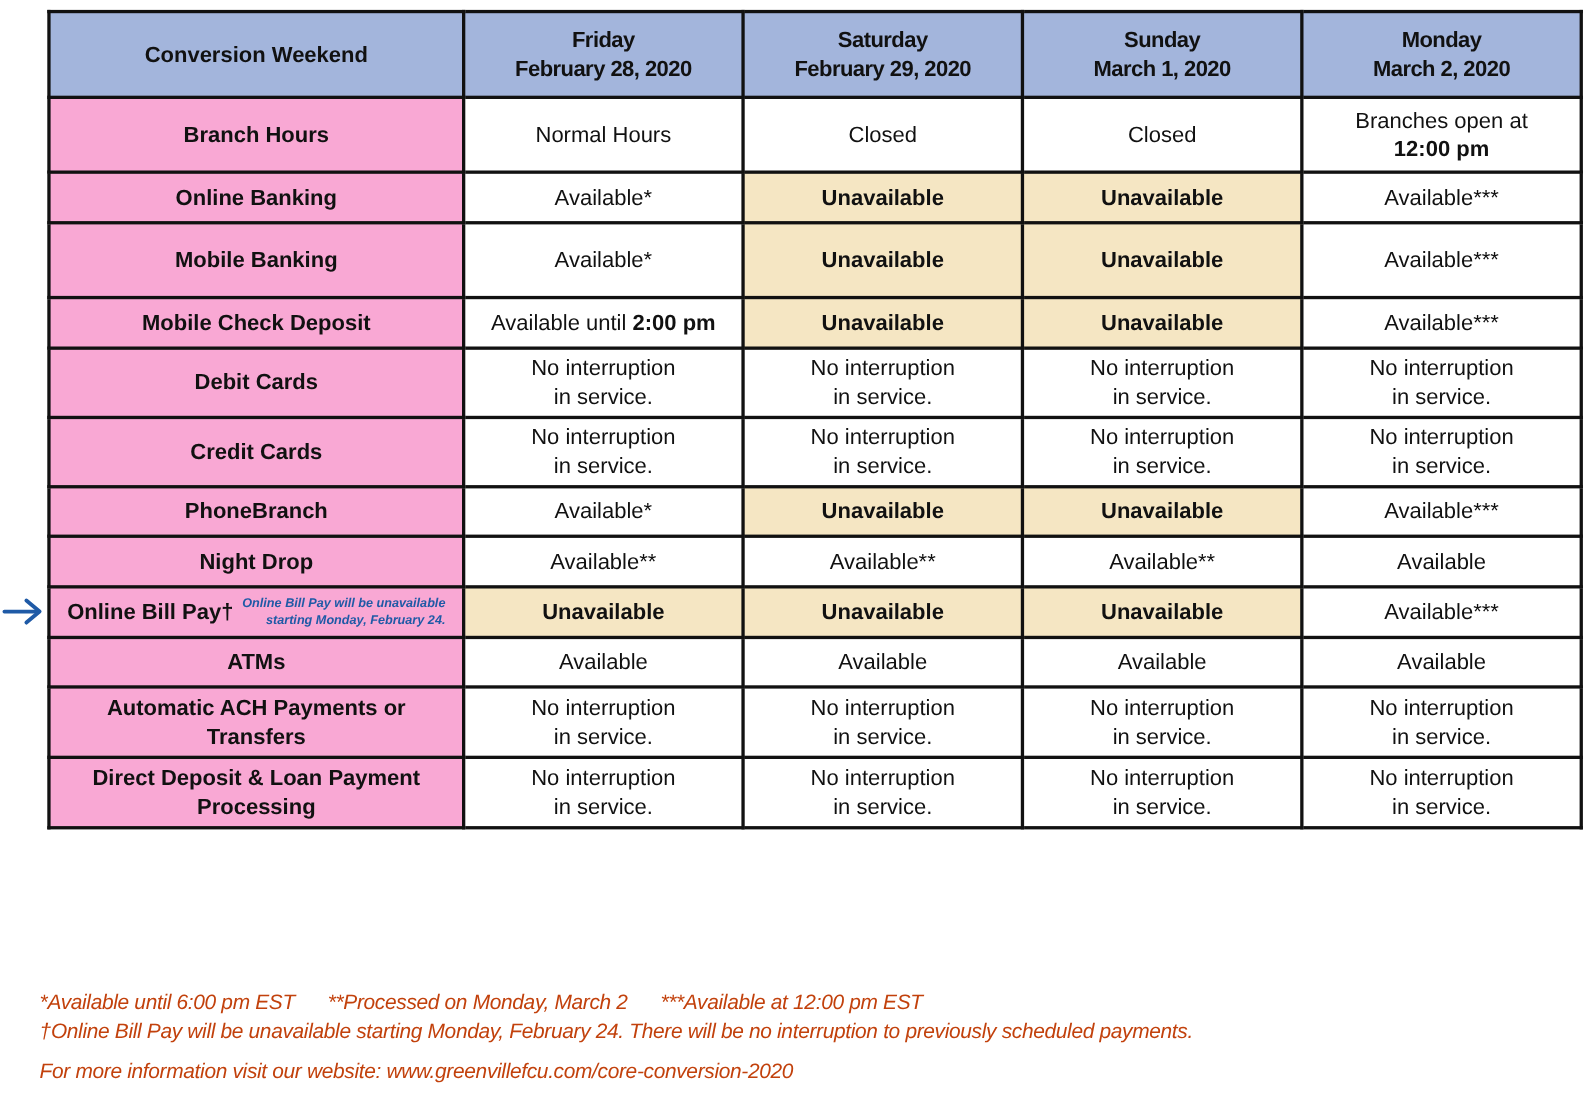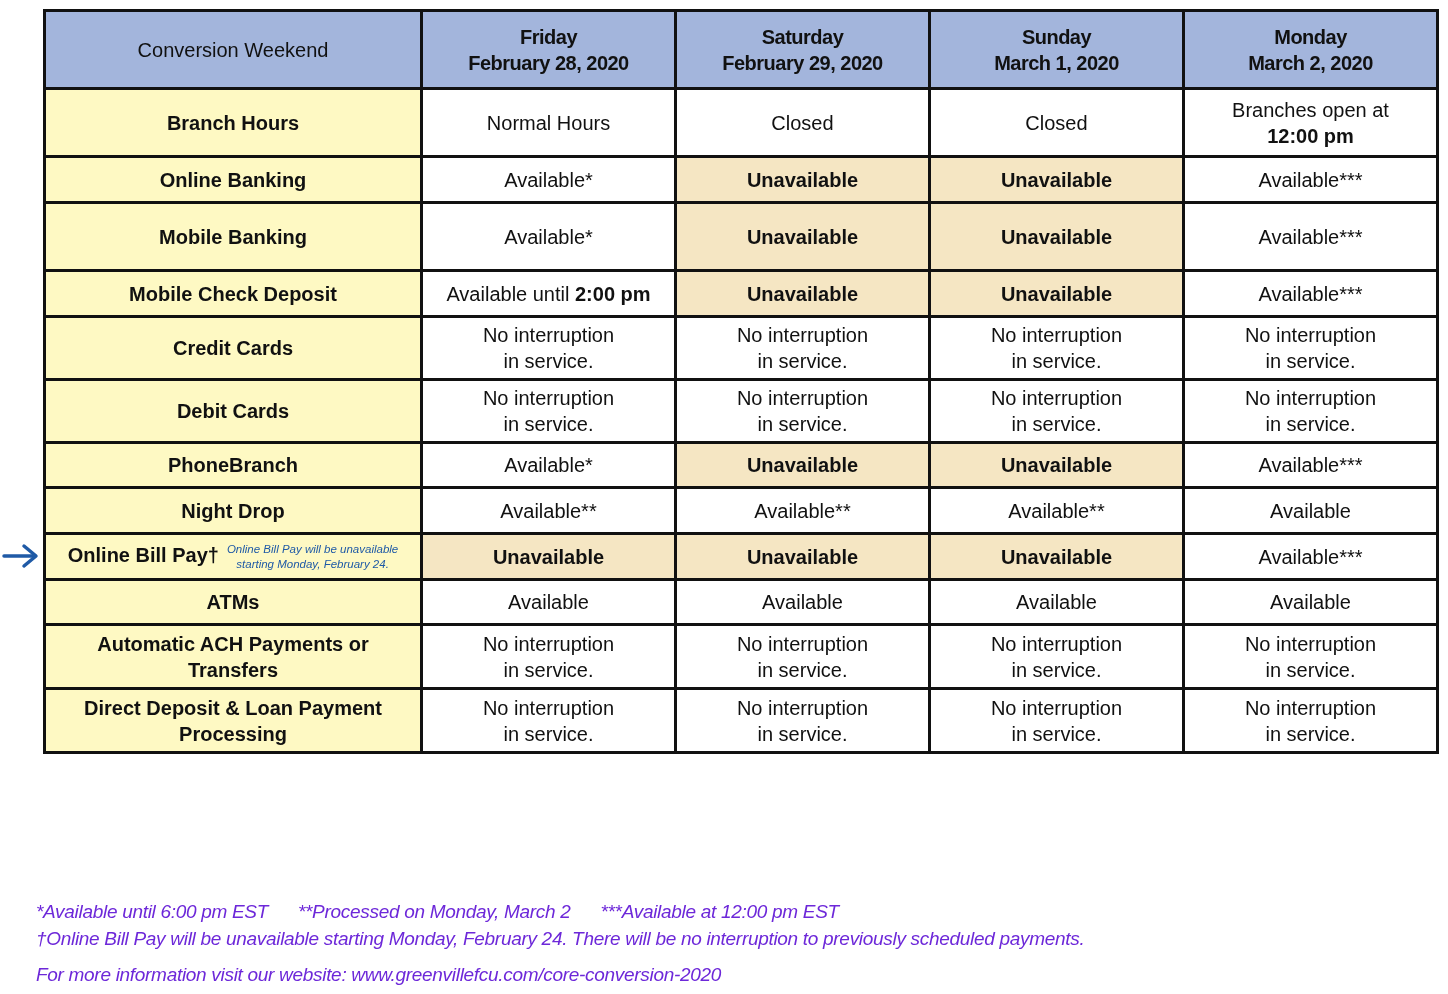--- a/index.html
+++ b/index.html
@@ -1,27 +1,27 @@
 <!DOCTYPE html>
 <html><head>
 <meta charset="utf-8">
 <style>
   html,body{margin:0;padding:0;background:#ffffff;}
   body{width:1448px;height:994px;position:relative;overflow:hidden;font-family:"Liberation Sans",sans-serif;color:#111;}
   table.grid{position:absolute;left:43px;top:9px;border-collapse:collapse;table-layout:fixed;}
   table.grid td, table.grid th{border:3px solid #111;padding:0;text-align:center;vertical-align:middle;font-size:20px;line-height:26px;}
   th.head{background:#a3b5dc;font-weight:bold;font-family:"Liberation Sans Narrow","Liberation Sans",sans-serif;font-size:26px;line-height:34px;letter-spacing:-0.5px;}
-  th.corner{font-weight:normal;font-size:27px;letter-spacing:0px;}
-  td.label{background:#fef9c3;text-align:left;padding-left:9px;font-weight:bold;font-size:20px;line-height:26px;}
+  th.corner{font-weight:bold;font-size:27px;letter-spacing:0px;}
+  td.label{background:#f9a8d4;text-align:left;padding-left:9px;font-weight:bold;font-size:20px;line-height:26px;}
   td.val{background:#ffffff;}
   td.unavail{background:#f5e6c3;font-weight:bold;}
   .b{font-weight:bold;}
-  .note{display:inline-block;vertical-align:middle;margin-left:8px;color:#1f5aa6;font-style:italic;font-weight:normal;font-size:11.5px;line-height:15px;text-align:center;}
+  .note{display:inline-block;vertical-align:middle;margin-left:8px;color:#1f5aa6;font-style:italic;font-weight:bold;font-size:11.5px;line-height:15px;text-align:right;}
   .arrow{position:absolute;left:2px;top:543px;width:38px;height:26px;}
-  .foot{position:absolute;left:36px;font-style:italic;font-size:19px;color:#6d28d9;white-space:pre;letter-spacing:-0.3px;}
+  .foot{position:absolute;left:36px;font-style:italic;font-size:19px;color:#c2410c;white-space:pre;letter-spacing:-0.3px;}
 </style>
 </head>
 <body>
 
 <svg class="arrow" viewBox="0 0 38 26">
   <line x1="2" y1="13" x2="33" y2="13" stroke="#1f5aa6" stroke-width="3.5" stroke-linecap="round"></line>
   <polyline points="22,3 34,13 22,23" fill="none" stroke="#1f5aa6" stroke-width="3.5" stroke-linecap="round" stroke-linejoin="round"></polyline>
 </svg>
 
 <table class="grid">
@@ -67,29 +67,29 @@
 
   <tr style="height:46px">
     <td class="label">Mobile Check Deposit</td>
     <td class="val"><span>Available until</span> <span class="b">2:00 pm</span></td>
     <td class="val unavail">Unavailable</td>
     <td class="val unavail">Unavailable</td>
     <td class="val">Available***</td>
   </tr>
 
   <tr style="height:63px">
-    <td class="label">Credit Cards</td>
+    <td class="label">Debit Cards</td>
     <td class="val"><span>No interruption</span><br><span>in service.</span></td>
     <td class="val"><span>No interruption</span><br><span>in service.</span></td>
     <td class="val"><span>No interruption</span><br><span>in service.</span></td>
     <td class="val"><span>No interruption</span><br><span>in service.</span></td>
   </tr>
 
   <tr style="height:63px">
-    <td class="label">Debit Cards</td>
+    <td class="label">Credit Cards</td>
     <td class="val"><span>No interruption</span><br><span>in service.</span></td>
     <td class="val"><span>No interruption</span><br><span>in service.</span></td>
     <td class="val"><span>No interruption</span><br><span>in service.</span></td>
     <td class="val"><span>No interruption</span><br><span>in service.</span></td>
   </tr>
 
   <tr style="height:45px">
     <td class="label">PhoneBranch</td>
     <td class="val">Available*</td>
     <td class="val unavail">Unavailable</td>

